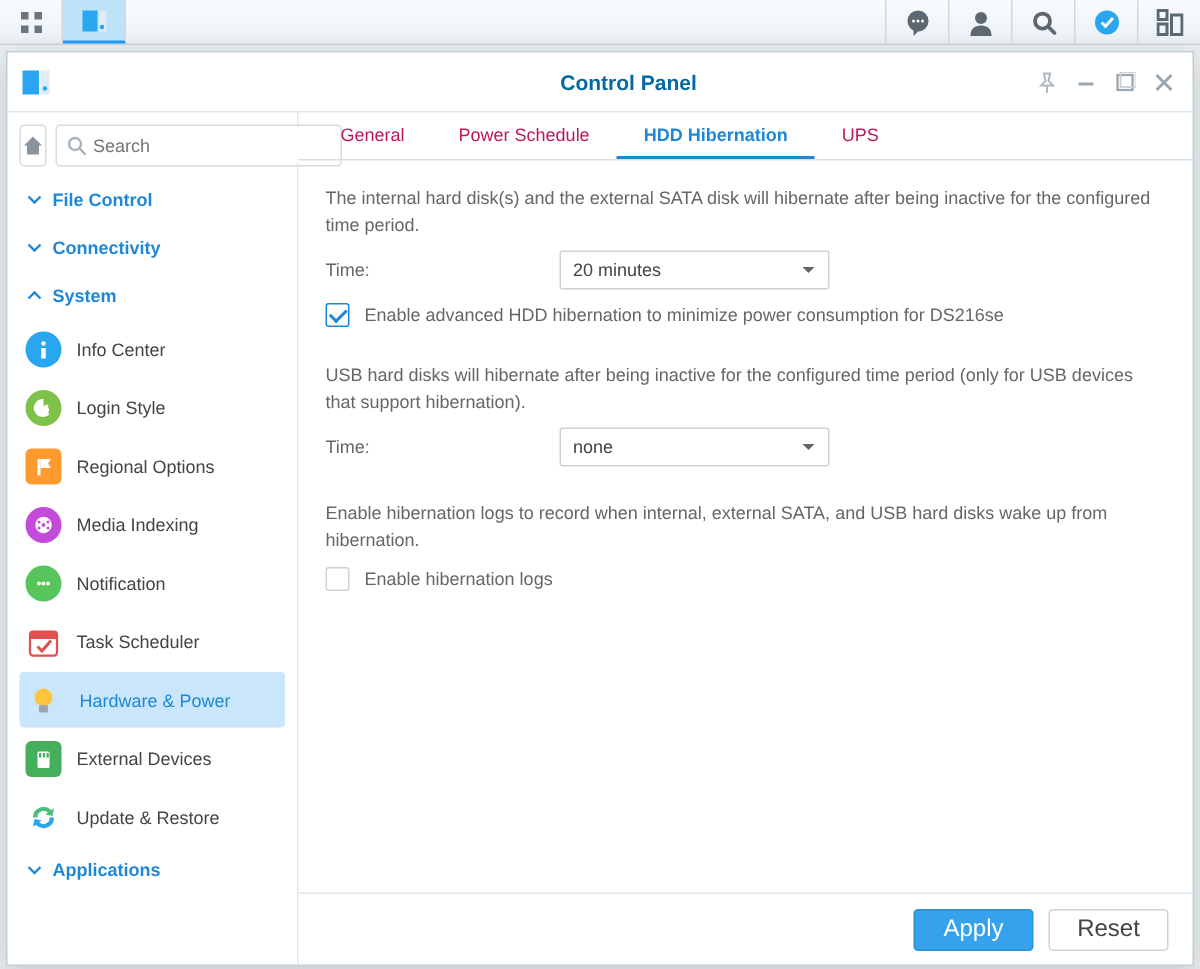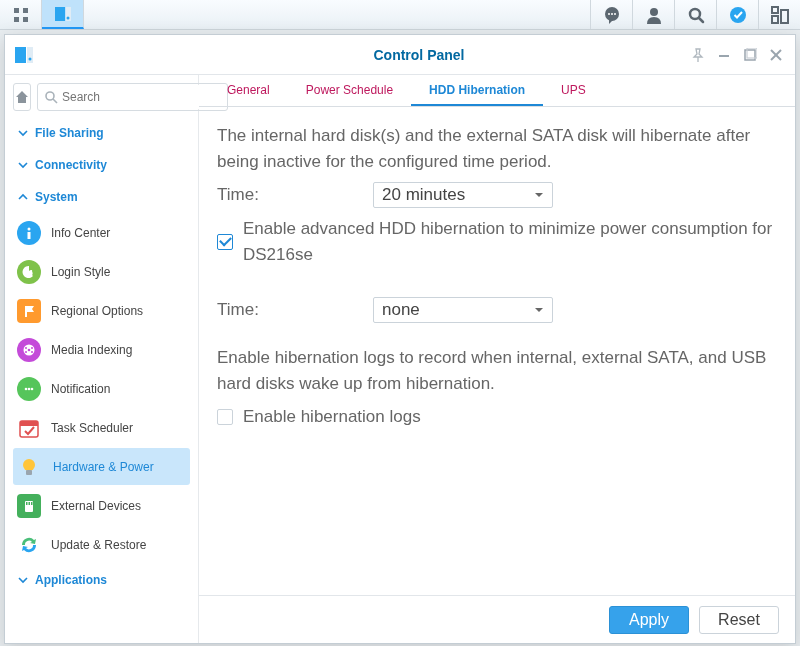--- a/index.html
+++ b/index.html
@@ -23,21 +23,21 @@
 .nav-hdr{display:flex;align-items:center;gap:6px;color:#1e88d6;font-weight:600;font-size:12px;padding:9px 4px;cursor:pointer;}
 .nav-hdr .chev{width:12px;display:flex;justify-content:center;}
 .nav-item{display:flex;align-items:center;gap:10px;padding:0 6px 0 4px;height:37px;cursor:pointer;border-radius:3px;margin:1px 0;}
 .nav-item.active{background:#c9e6fb;color:#1e88d6;gap:12px;}
 .nav-item.active span{color:#1e88d6;}
 .nav-icon{width:24px;height:24px;border-radius:50%;display:flex;align-items:center;justify-content:center;flex-shrink:0;}
 .main{flex:1;display:flex;flex-direction:column;min-height:0;}
 .tabs{display:flex;border-bottom:1px solid #d9dee3;height:32px;padding:0 10px;}
 .tab{padding:0 18px;display:flex;align-items:center;color:#be185d;font-size:12px;cursor:pointer;border-bottom:2px solid transparent;}
 .tab.active{color:#1e88d6;border-bottom-color:#1e88d6;font-weight:700;}
-.panel{flex:1;padding:16px 18px 10px;overflow:auto;color:#666;font-size:17px;line-height:1.5;}
+.panel{flex:1;padding:16px 18px 10px;overflow:auto;color:#666;font-size:12px;line-height:1.5;}
 .row{display:flex;align-items:center;margin:8px 0;}
 .row-lbl{width:156px;}
 .select{width:180px;height:26px;border:1px solid #cbd3da;border-radius:2px;display:flex;align-items:center;justify-content:space-between;padding:0 8px;color:#444;cursor:pointer;}
 .chk{width:16px;height:16px;border:1px solid #cbd3da;border-radius:2px;margin-right:10px;display:flex;align-items:center;justify-content:center;flex-shrink:0;}
 .chk.checked{background:#fff;border-color:#1e88d6;}
 .chk.checked::after{content:"";width:9px;height:5px;border:2px solid #1e88d6;border-top:none;border-right:none;transform:rotate(-45deg) translate(1px,-1px);}
 .footer{height:48px;border-top:1px solid #e2e6ea;display:flex;align-items:center;justify-content:flex-end;gap:10px;padding:0 16px;}
 .btn{height:28px;min-width:80px;border:1px solid #cbd3da;border-radius:3px;display:flex;align-items:center;justify-content:center;cursor:pointer;font-size:16px;background:#fff;}
 .btn.primary{background:#36a2eb;border-color:#2b91d6;color:#fff;}
 .svg{display:block;}
@@ -153,21 +153,21 @@
           <input type="text" placeholder="Search" style="">
         </div>
       </div>
 
       <div class="nav-hdr">
         <span class="chev">
             <svg width="10" height="10">
               <path d="M1 3 L5 7 L9 3" fill="none" stroke="#1e88d6" stroke-width="1.6"></path>
             </svg>
           </span>
-        <span>File Sharing</span>
+        <span>File Control</span>
       </div>
       <div class="nav-hdr">
         <span class="chev">
             <svg width="10" height="10">
               <path d="M1 3 L5 7 L9 3" fill="none" stroke="#1e88d6" stroke-width="1.6"></path>
             </svg>
           </span>
         <span>Connectivity</span>
       </div>
       <div class="nav-hdr">
@@ -305,20 +305,21 @@
               </svg>
           </div>
         </div>
         <div class="row">
           <div class="chk checked"></div>
           <span>Enable advanced HDD hibernation to minimize power consumption for DS216se</span>
         </div>
 
         <div style="height:14px"></div>
 
+        <div>USB hard disks will hibernate after being inactive for the configured time period (only for USB devices that support hibernation).</div>
         <div class="row">
           <div class="row-lbl">Time:</div>
           <div class="select">
             <span>none</span>
             <svg width="10" height="10">
                 <path d="M1 3 L5 7 L9 3" fill="#666"></path>
               </svg>
           </div>
         </div>
 

